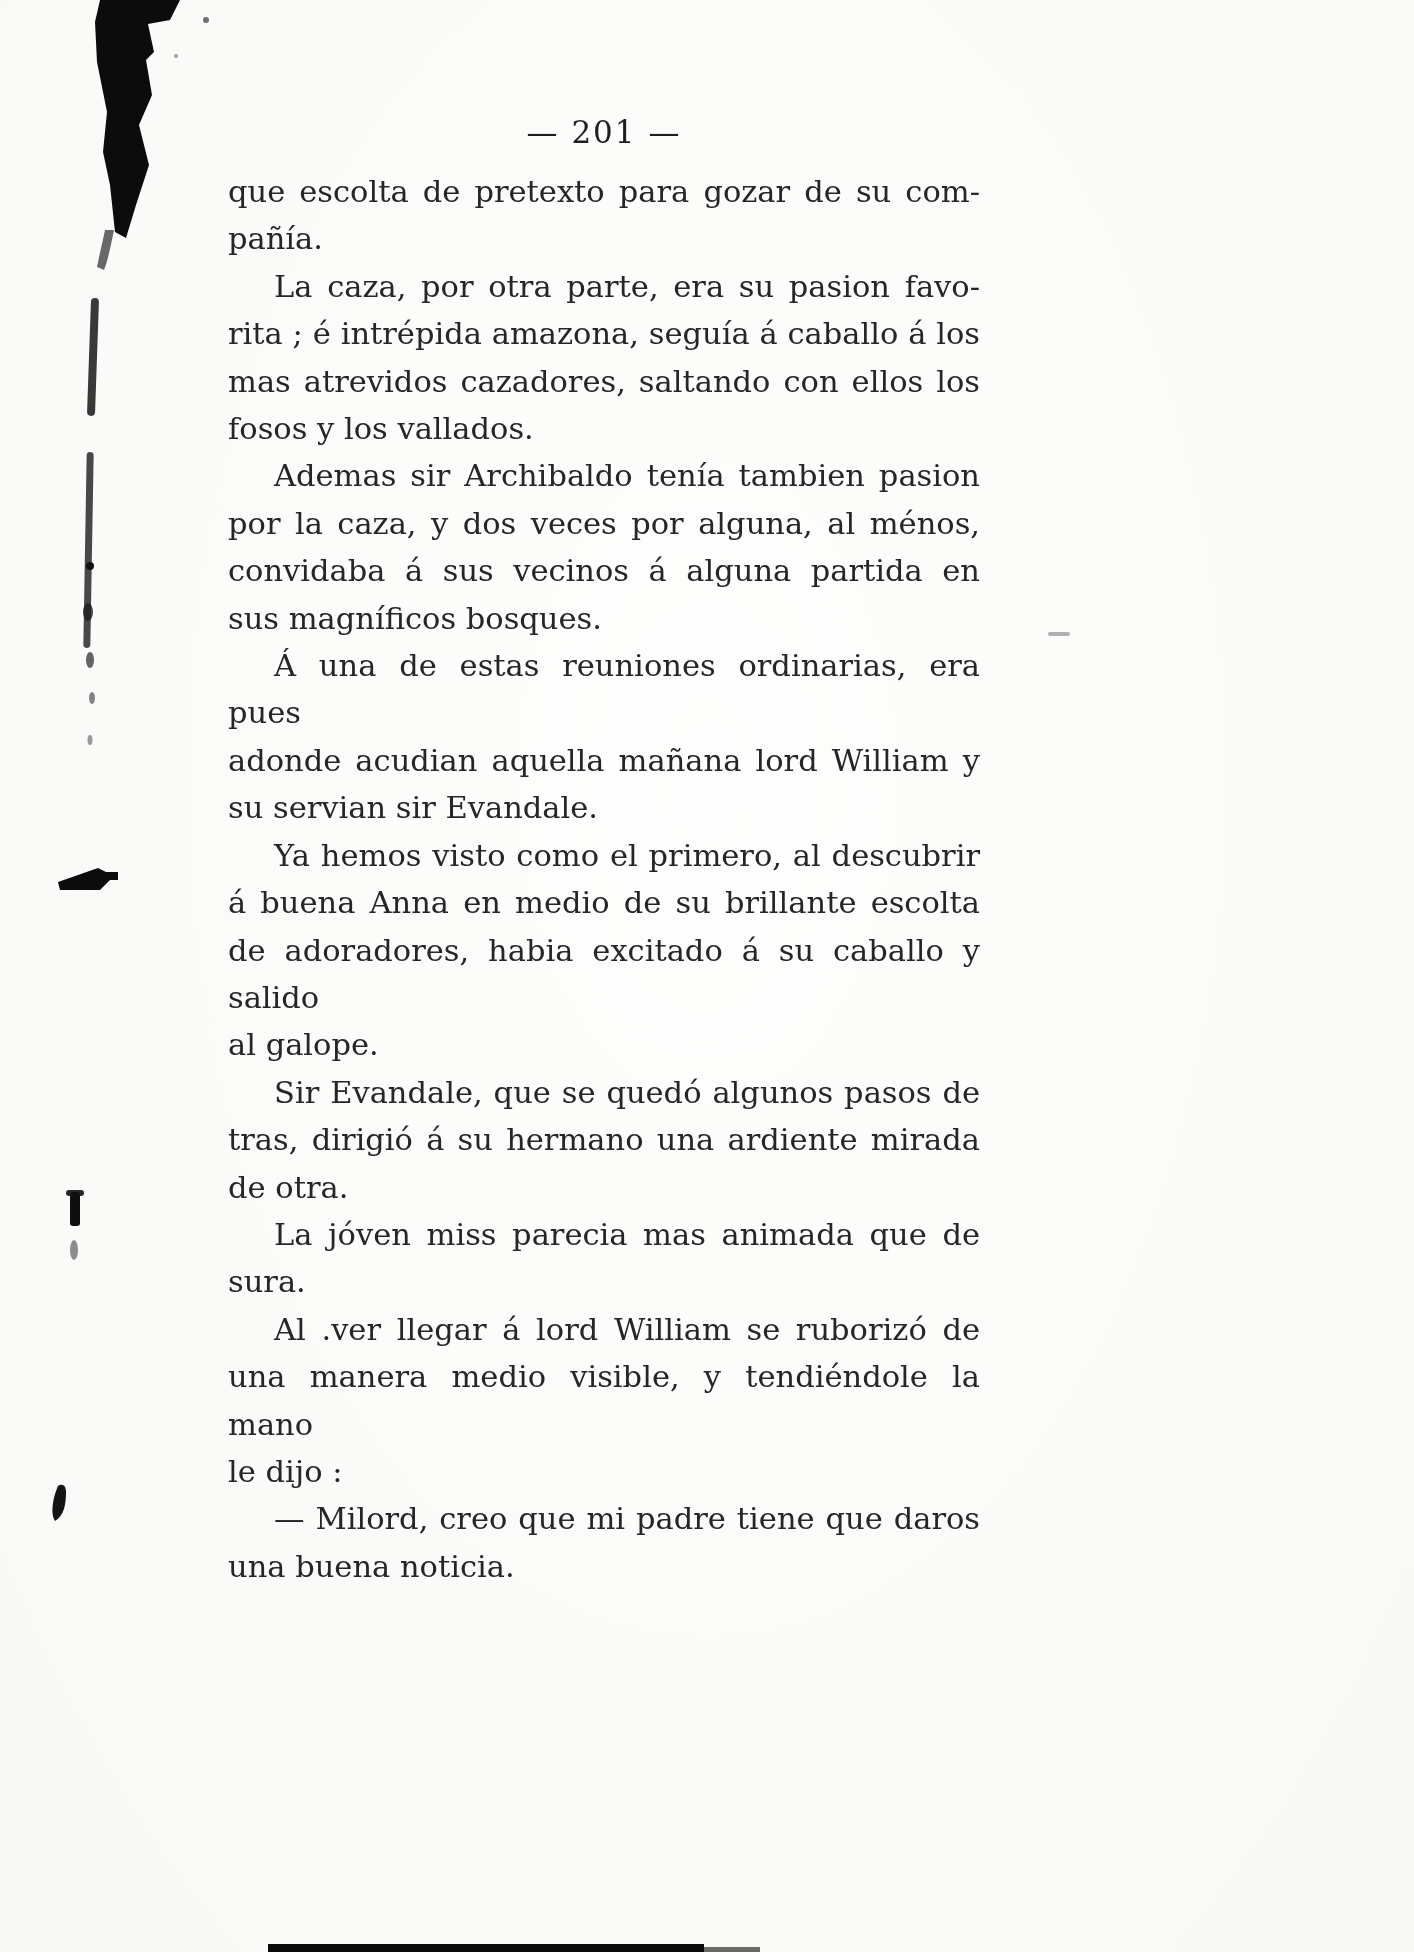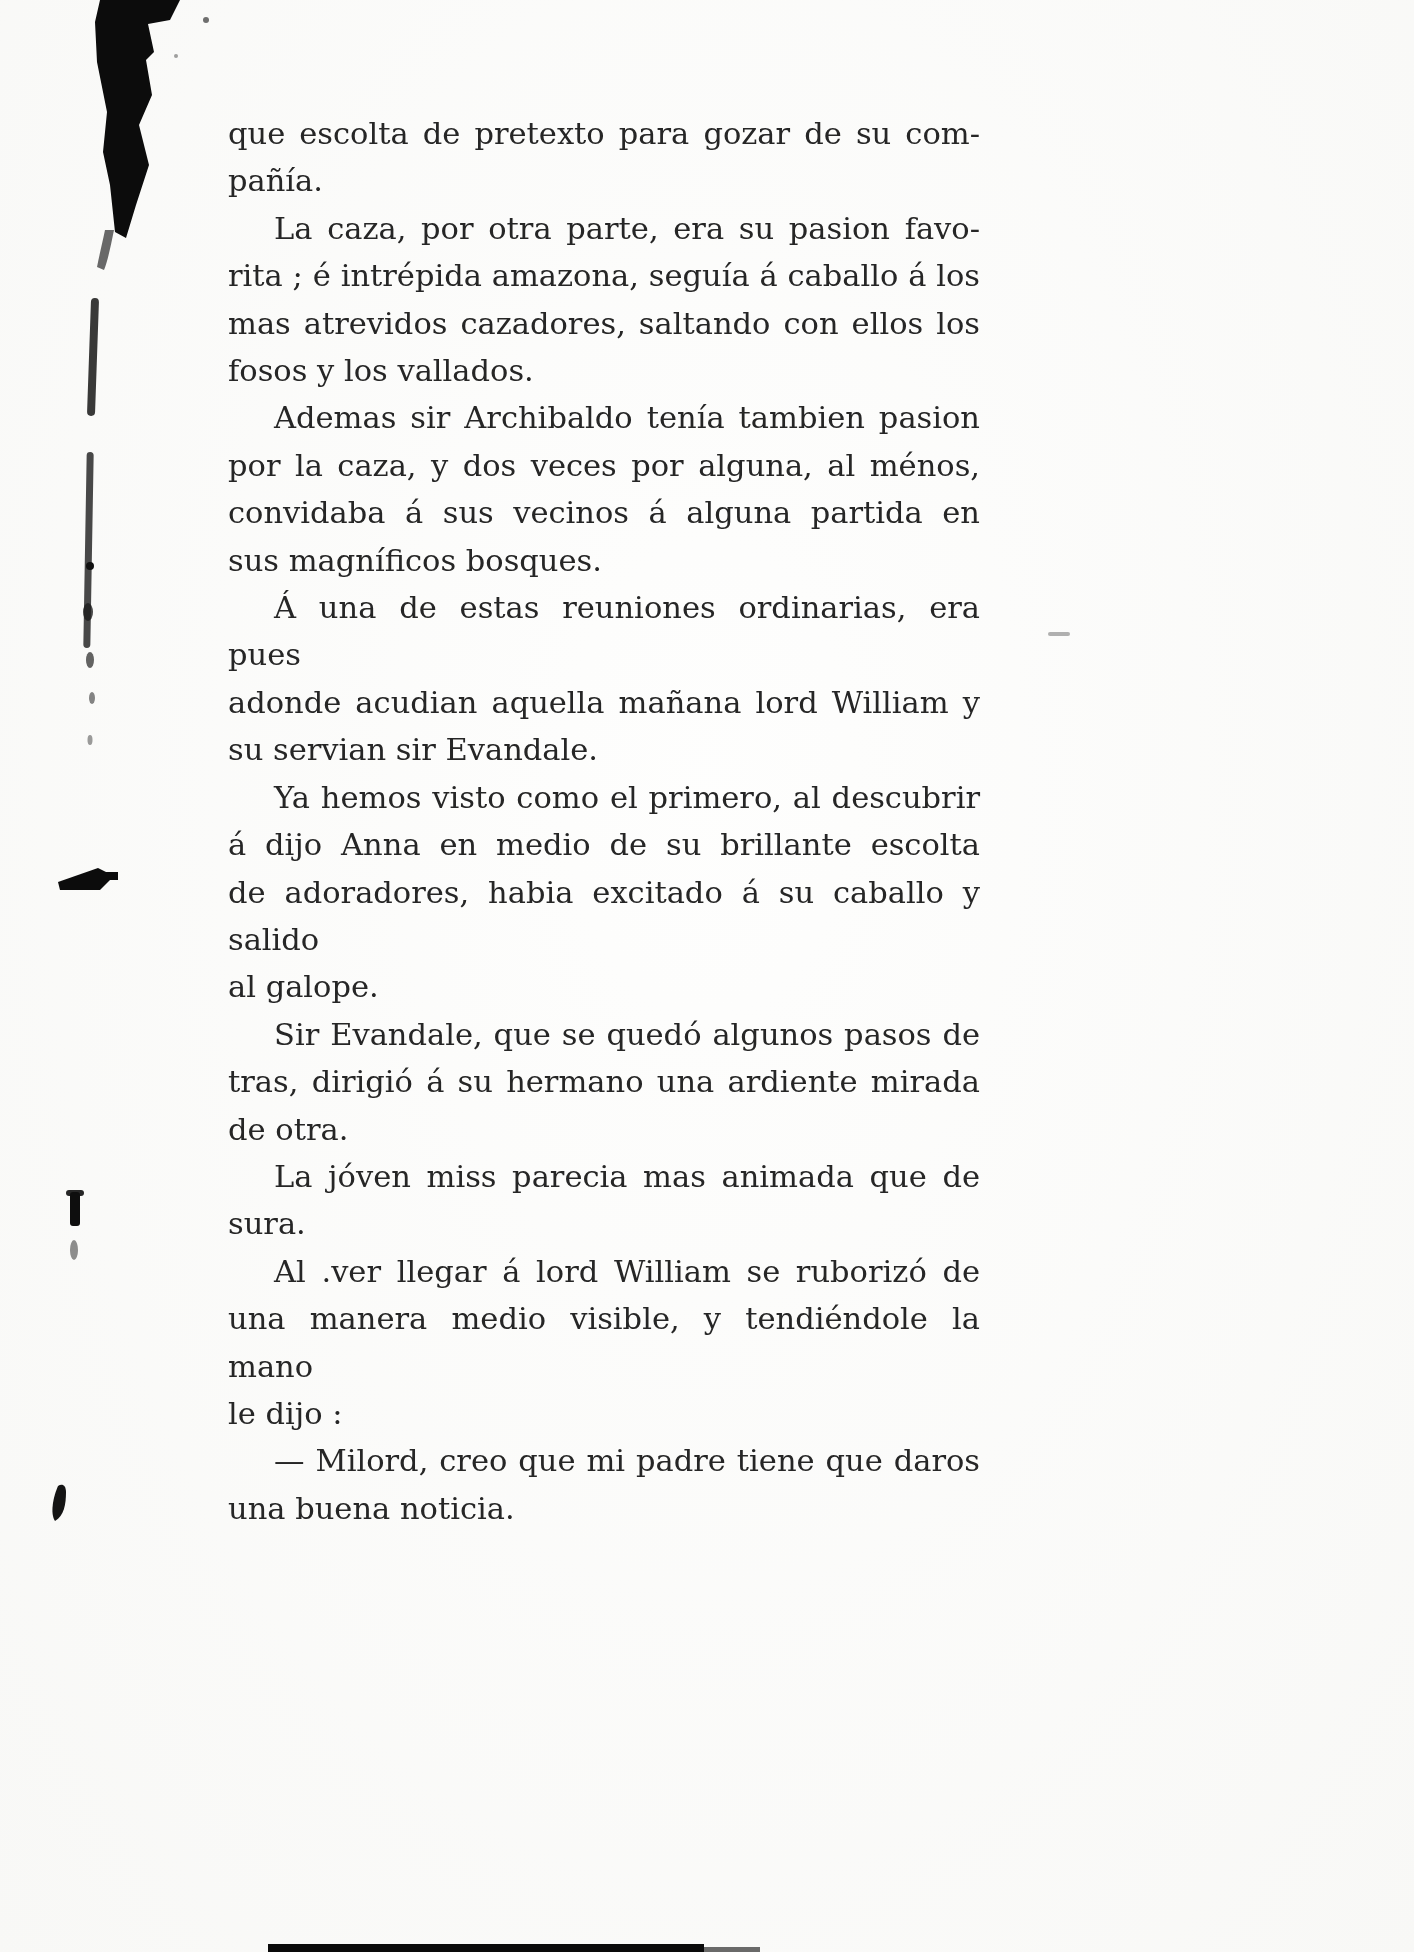--- a/index.html
+++ b/index.html
@@ -77,20 +77,21 @@
 
     <path d="M58,1486 C62,1483 66,1485 66,1492 C66,1504 64,1516 55,1521 C50,1514 53,1497 58,1486 Z" fill="#141414"></path>
 
     <rect x="1048" y="632" width="22" height="4" rx="2" fill="#555" opacity="0.45"></rect>
 
     <rect x="268" y="1944" width="436" height="8" fill="#0a0a0a"></rect>
     <rect x="700" y="1947" width="60" height="5" fill="#0a0a0a" opacity="0.6"></rect>
   </svg>
 
   <div class="text-block">
+    <div class="header">— 201 —</div>
     <div id="paragraphs">
         <div class="paragraph no-indent">
           <div class="line first">que escolta de pretexto para gozar de su com-</div>
           <div class="line last">pañía.</div>
         </div>
         <div class="paragraph">
           <div class="line first">La caza, por otra parte, era su pasion favo-</div>
           <div class="line">rita ; é intrépida amazona, seguía á caballo á los</div>
           <div class="line">mas atrevidos cazadores, saltando con ellos los</div>
           <div class="line last">fosos y los vallados.</div>
@@ -101,21 +102,21 @@
           <div class="line">convidaba á sus vecinos á alguna partida en</div>
           <div class="line last">sus magníficos bosques.</div>
         </div>
         <div class="paragraph">
           <div class="line first">Á una de estas reuniones ordinarias, era pues</div>
           <div class="line">adonde acudian aquella mañana lord William y</div>
           <div class="line last">su servian sir Evandale.</div>
         </div>
         <div class="paragraph">
           <div class="line first">Ya hemos visto como el primero, al descubrir</div>
-          <div class="line">á dijo Anna en medio de su brillante escolta</div>
+          <div class="line">á buena Anna en medio de su brillante escolta</div>
           <div class="line">de adoradores, habia excitado á su caballo y salido</div>
           <div class="line last">al galope.</div>
         </div>
         <div class="paragraph">
           <div class="line first">Sir Evandale, que se quedó algunos pasos de</div>
           <div class="line">tras, dirigió á su hermano una ardiente mirada</div>
           <div class="line last">de otra.</div>
         </div>
         <div class="paragraph">
           <div class="line first">La jóven miss parecia mas animada que de</div>

